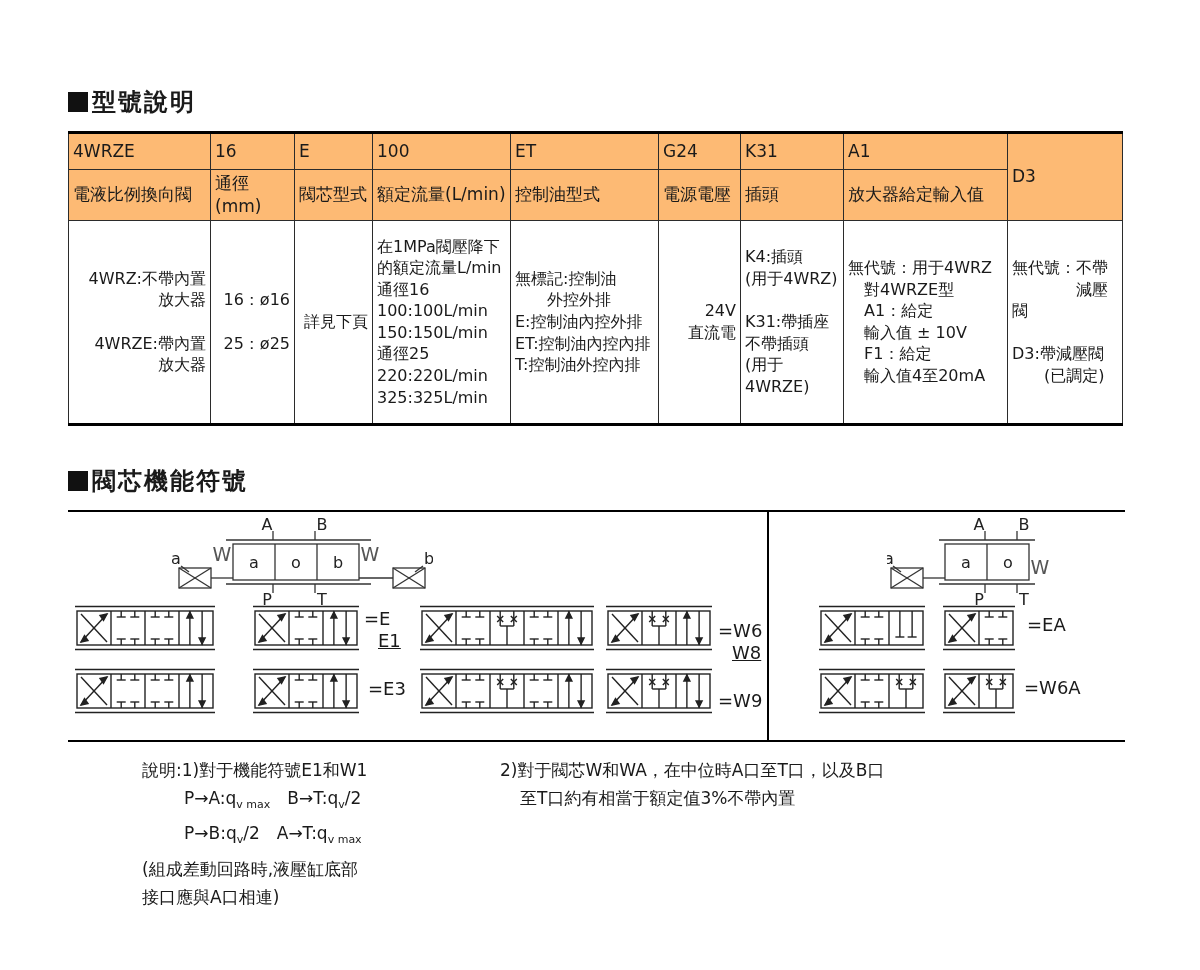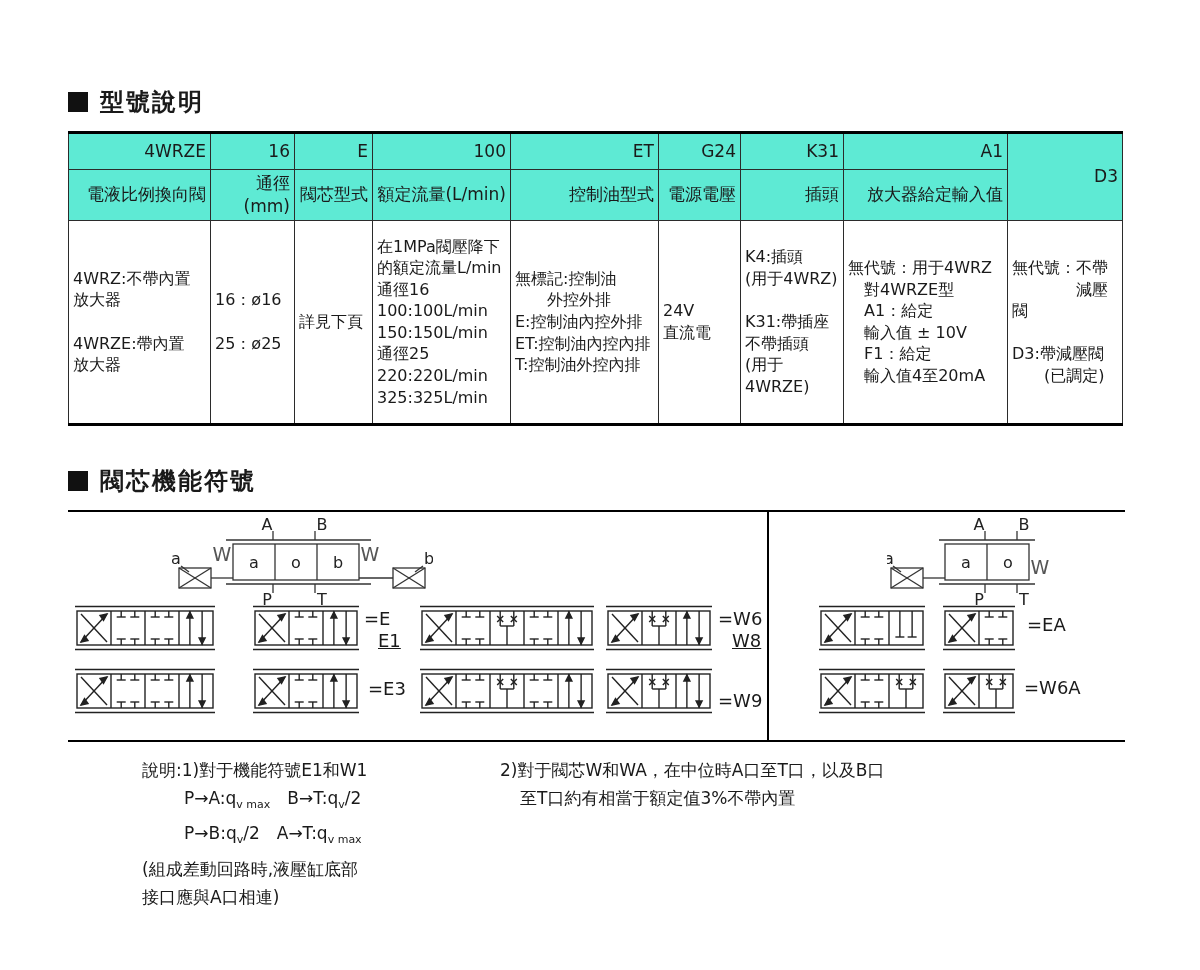--- a/index.html
+++ b/index.html
@@ -1,29 +1,29 @@
 <!DOCTYPE html>
 <html><head>
 <meta charset="utf-8">
 <style>
   html,body{margin:0;padding:0;}
   body{width:1200px;height:970px;background:#fff;font-family:"DejaVu Sans",sans-serif;color:#1a1a1a;overflow:hidden;}
   .content{position:absolute;left:68px;top:0;width:1057px;}
-  .sec-title{display:flex;align-items:center;gap:12px;font-size:24px;font-weight:bold;letter-spacing:2px;}
+  .sec-title{display:flex;align-items:center;gap:4px;font-size:24px;font-weight:bold;letter-spacing:2px;}
   .sq{width:20px;height:20px;background:#111;display:inline-block;}
   .t1{margin-top:86px;}
   .t2{margin-top:39px;}
   table.spec{border-collapse:collapse;table-layout:fixed;width:1054px;margin-top:13px;
     border-top:3px solid #000;border-bottom:3px solid #000;}
   table.spec td{border:1.5px solid #2b2b2b;font-size:16px;line-height:1.35;vertical-align:middle;
     white-space:pre-line;padding:2px 4px;overflow:hidden;}
-  table.spec tr.hd td{background:#5eead4;text-align:right;height:31px;font-size:17px;margin-top:20px;}
+  table.spec tr.hd td{background:#fdba74;text-align:left;height:31px;font-size:17px;margin-top:20px;}
   table.spec tr.hd2 td{height:29px;}
   table.spec tr.bd td{height:198px;background:#fff;}
-  td.c{text-align:left;margin-top:23px;}
+  td.c{text-align:right;margin-top:23px;}
   td.l{text-align:left;padding-left:6px;}
   .rule{height:0;border-top:2.5px solid #000;margin-top:13px;}
   .sym-area{display:flex;margin-top:0;border-bottom:2.5px solid #000;}
   .lp{position:relative;width:699px;height:228px;border-right:2px solid #000;}
   .rp{position:relative;width:356px;height:228px;}
   .abs{position:absolute;}
   .symlab{font-size:18px;line-height:22px;}
   .symlab .sub{padding-left:14px;text-decoration:underline;}
   svg{display:block;}
   .notes{display:flex;margin-top:14px;font-size:17px;line-height:28px;}
@@ -293,21 +293,21 @@
             <line x1="43.2" y1="18" x2="49.2" y2="12"></line>
             <line x1="56.8" y1="12" x2="62.8" y2="18"></line>
             <line x1="56.8" y1="18" x2="62.8" y2="12"></line>
             <line x1="70" y1="7" x2="70" y2="41"></line>
             <line x1="80.88" y1="7" x2="80.88" y2="41"></line>
             <line x1="93.12" y1="7" x2="93.12" y2="41"></line>
             <polygon fill="#222" points="77.88,14 83.88,14 80.88,8"></polygon>
             <polygon fill="#222" points="90.12,34 96.12,34 93.12,40"></polygon>
           </g>
         </svg>
-      <div class="abs symlab" style="left:650px;top:96px">
+      <div class="abs symlab" style="left:650px;top:108px">
         <div>=W6</div>
         <div class="sub">W8</div>
       </div>
 
       <svg class="abs vsym" style="left:7px;top:155px" width="140" height="48" viewBox="0 0 140 48">
           <g stroke="#222" stroke-width="1.4" fill="none">
             <line x1="0" y1="2.5" x2="140" y2="2.5"></line>
             <line x1="0" y1="45.5" x2="140" y2="45.5"></line>
             <rect x="2" y="7" width="136" height="34"></rect>
             <line x1="6" y1="10" x2="32" y2="38"></line>

